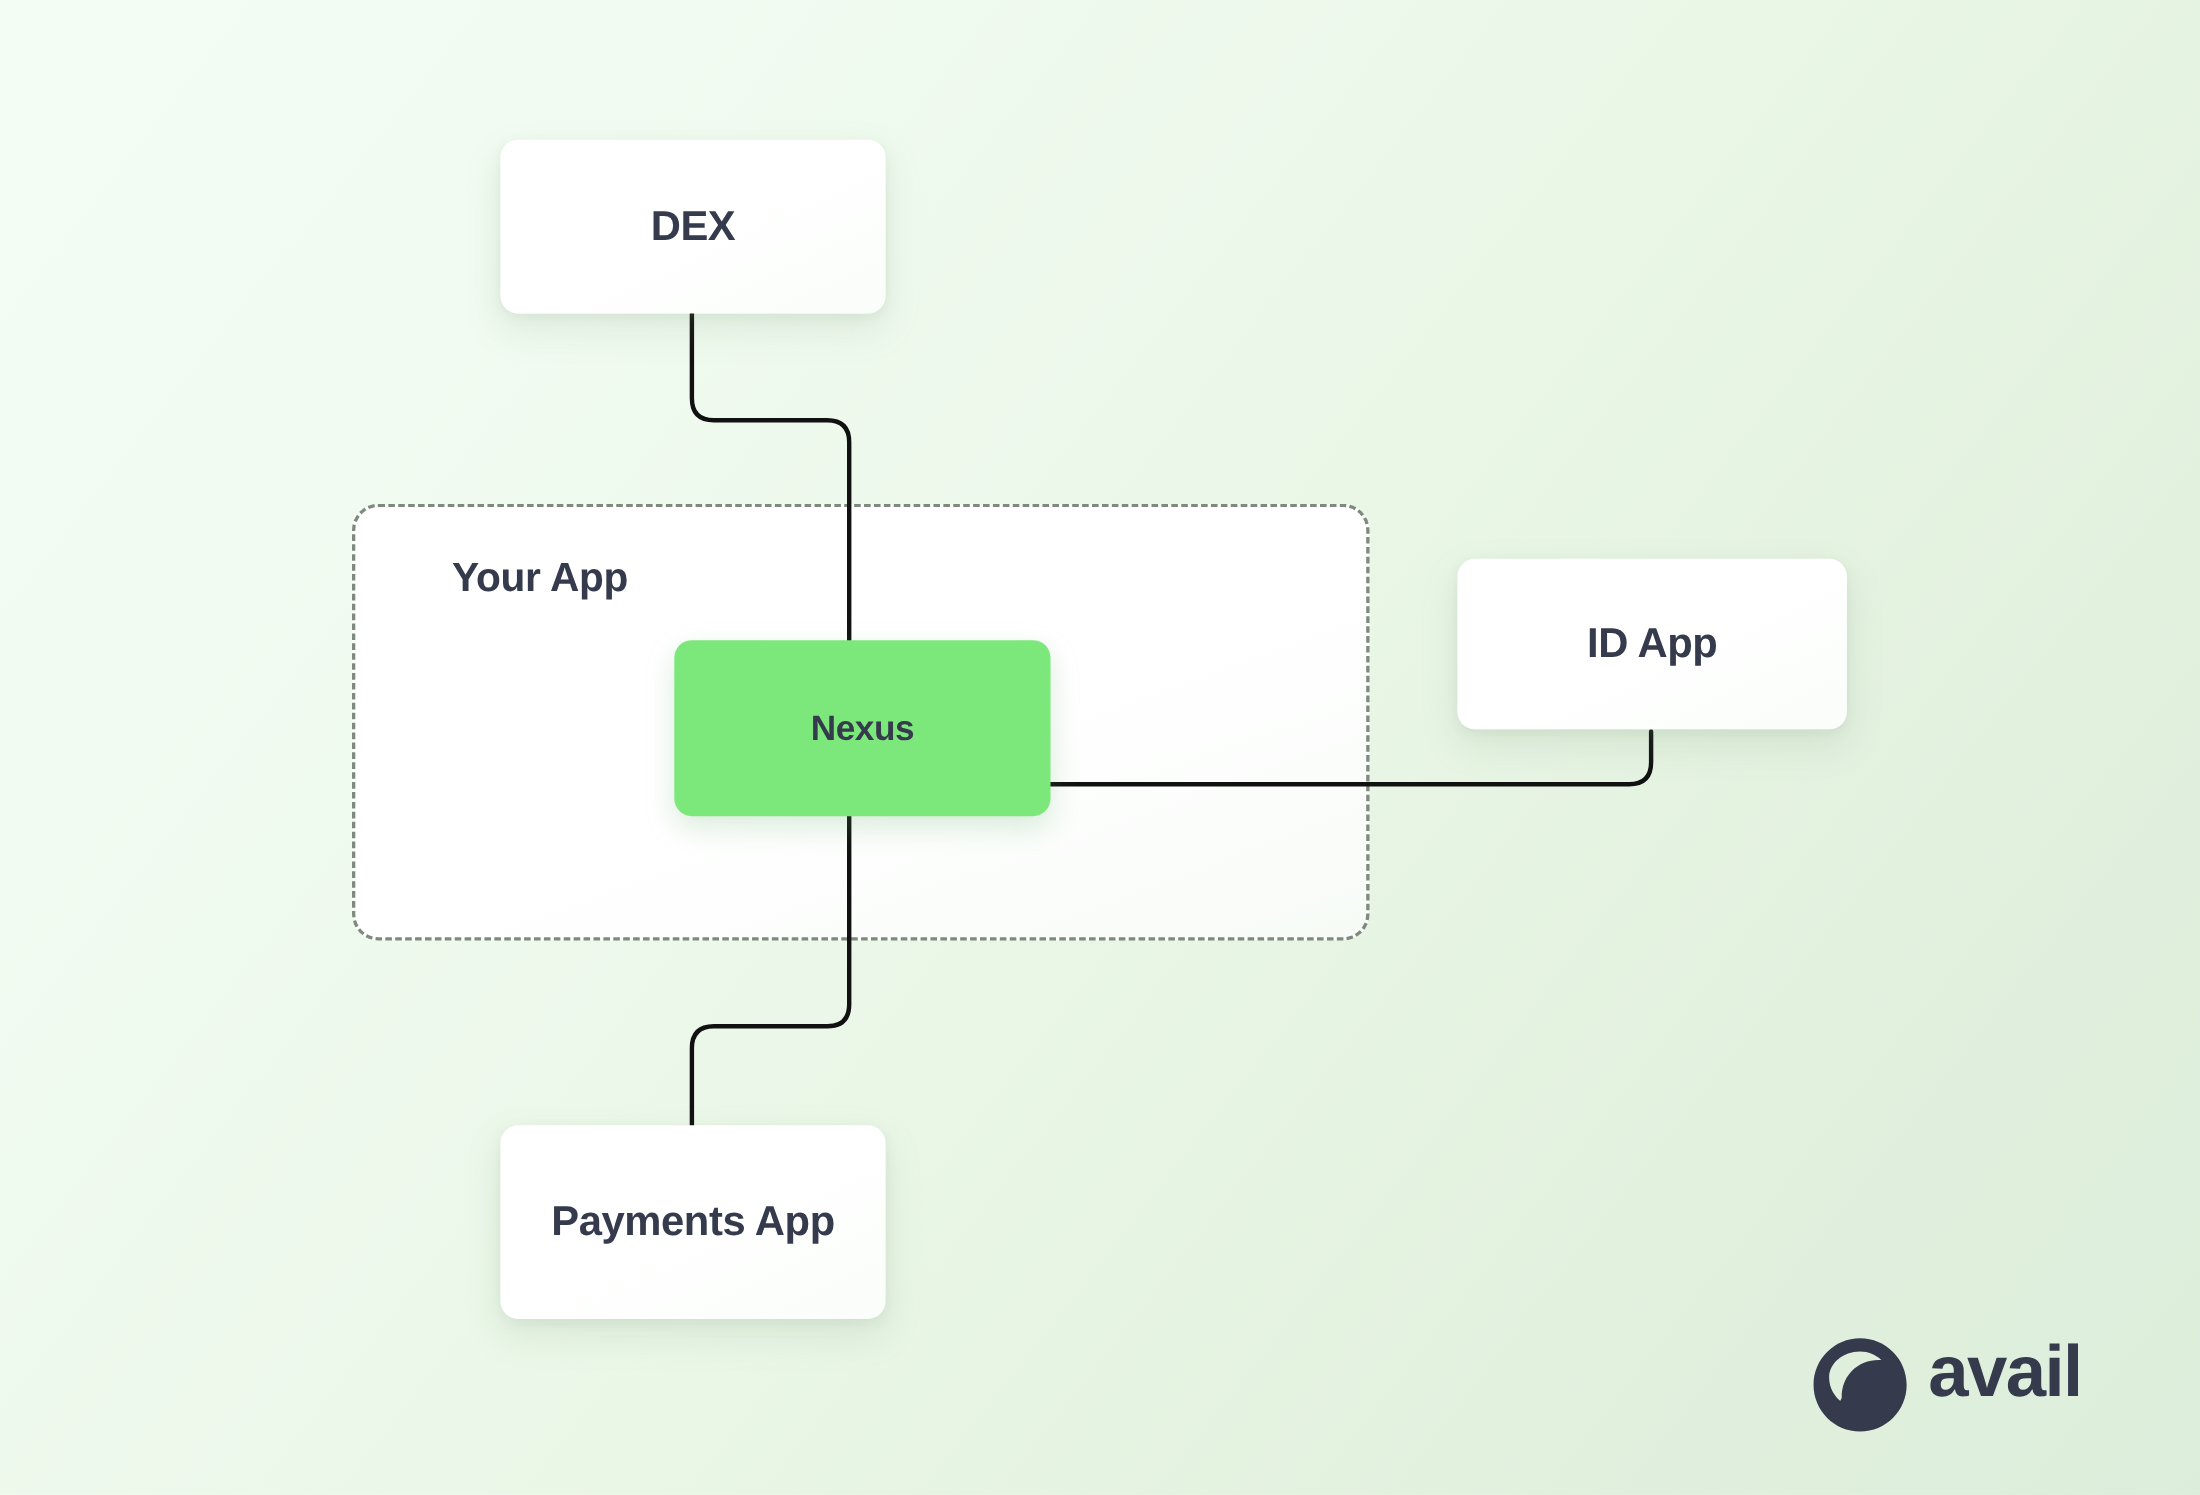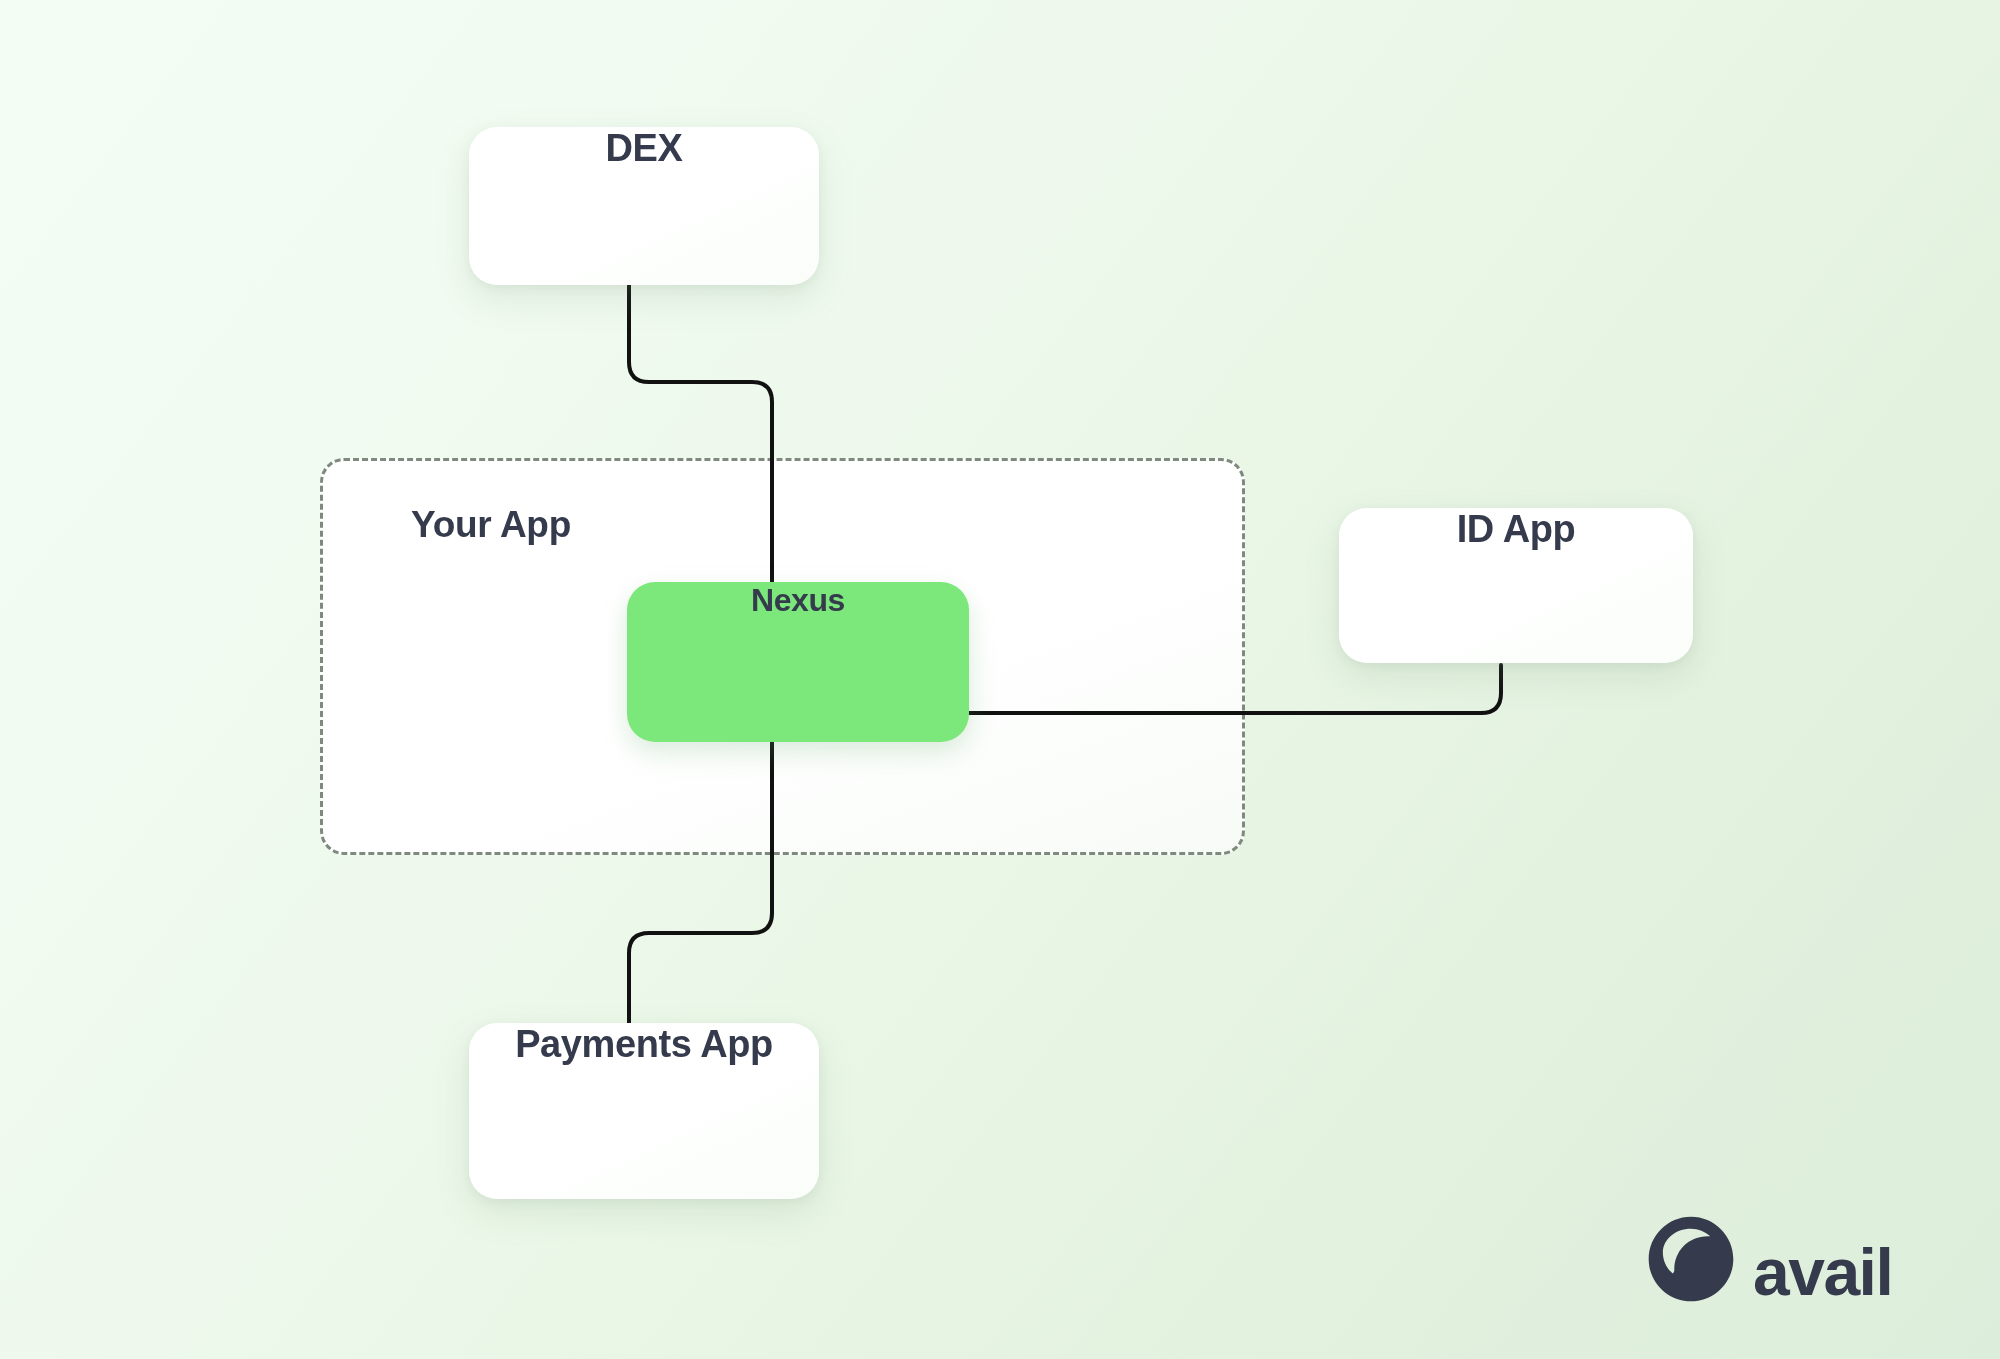--- a/index.html
+++ b/index.html
@@ -46,25 +46,24 @@
     color: #353b4c;
     letter-spacing: -0.3px;
     white-space: nowrap;
     margin-left: 48px;
   }
 
   
   .node {
     position: absolute;
     display: flex;
-    align-items: flex-start;
+    align-items: center;
     justify-content: center;
-    border-radius: 28px;
+    border-radius: 16px;
     box-sizing: border-box;
-    margin-left: 14px;
   }
   .node-label {
     font-size: 38px;
     font-weight: bold;
     color: #353b4c;
     letter-spacing: -0.4px;
     white-space: nowrap;
   }
 
   .node-white {
@@ -103,21 +102,21 @@
   #node-nexus .node-label {
     font-size: 32px;
   }
 
   
   .brand {
     position: absolute;
     left: 1645px;
     top: 1213px;
     display: flex;
-    align-items: flex-end;
+    align-items: flex-start;
     gap: 16px;
   }
   .brand-wordmark {
     font-size: 66px;
     font-weight: bold;
     color: #353b4c;
     letter-spacing: -1.5px;
     line-height: 1;
   }
 </style>

